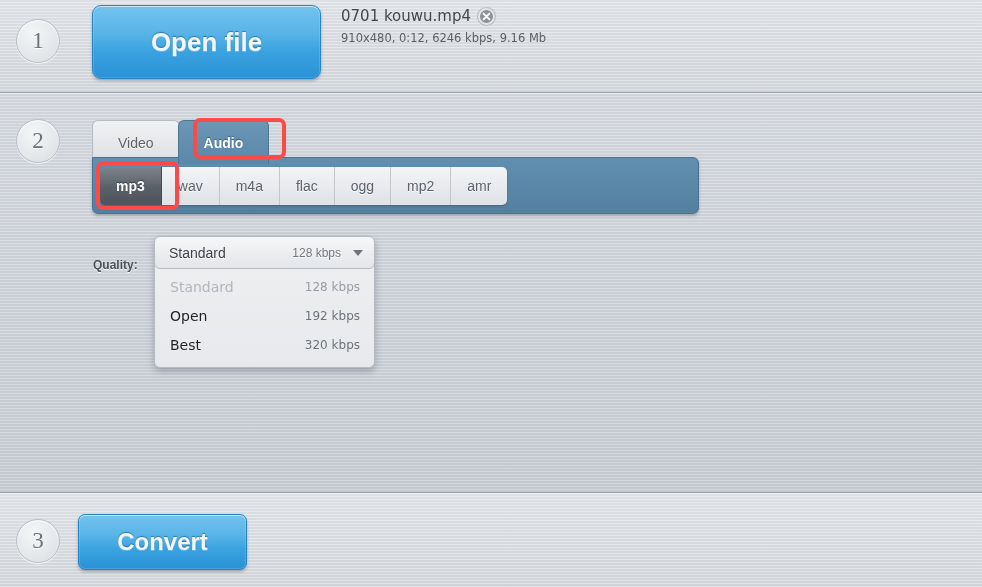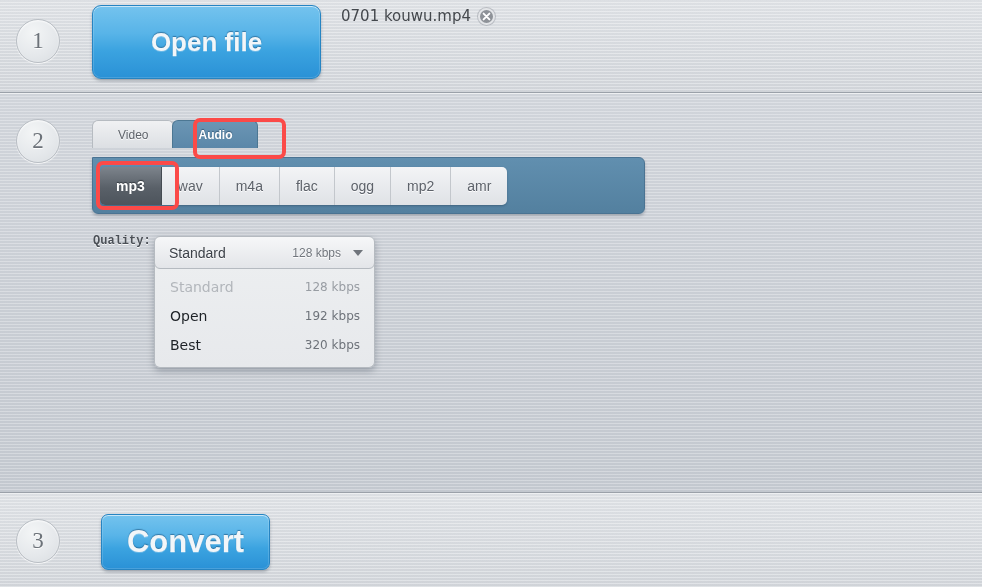--- a/index.html
+++ b/index.html
@@ -91,21 +91,21 @@
     display: flex;
     align-items: center;
     justify-content: center;
     color: #f2f6f9;
     font-weight: bold;
     text-shadow: 0 -1px 1px rgba(20,70,110,0.55), 0 1px 0 rgba(255,255,255,0.25);
     cursor: pointer;
     user-select: none;
   }
   .btn-open  { left: 92px; top: 5px;   width: 227px; height: 72px; font-size: 26px; border-radius: 9px; }
-  .btn-convert { left: 101px; top: 514px; width: 167px; height: 54px; font-size: 31px; }
+  .btn-convert { left: 78px; top: 514px; width: 167px; height: 54px; font-size: 24px; }
 
   
   .file-info { position: absolute; left: 341px; top: 7px; }
   .file-name-row { display: flex; align-items: center; gap: 7px; }
   .file-name {
     font-size: 15px;
     color: #44484d;
     font-family: "DejaVu Sans", sans-serif;
   }
   .close-icon {
@@ -122,24 +122,24 @@
     margin-top: 6px;
     font-size: 11.5px;
     color: #5c6066;
     font-family: "DejaVu Sans", sans-serif;
   }
 
   
   .tabs { position: absolute; left: 92px; top: 120px; display: flex; align-items: flex-end; }
   .tab {
     position: relative;
-    height: 28px;
+    height: 44px;
     padding: 0 25px;
     display: flex; align-items: center; justify-content: center;
-    font-size: 12px;
+    font-size: 14px;
     border-radius: 6px 6px 0 0;
     cursor: pointer;
     user-select: none;
     box-sizing: border-box;
   }
   .tab-inactive {
     background: linear-gradient(180deg, #f0f1f3 0%, #dcdfe3 100%);
     border: 1px solid #b6bbc1;
     border-bottom: none;
     color: #5e636a;
@@ -153,21 +153,21 @@
     color: #ffffff;
     font-weight: bold;
     text-shadow: 0 -1px 1px rgba(30,60,85,0.6);
     z-index: 3;
   }
 
   
   .format-bar {
     position: absolute;
     left: 92px; top: 157px;
-    width: 553px; height: 57px;
+    width: 607px; height: 57px;
     background: linear-gradient(180deg, #618faf 0%, #53809f 100%);
     border: 1px solid #4a7392;
     border-radius: 0 6px 6px 6px;
     box-sizing: border-box;
     box-shadow: 0 2px 3px rgba(60,70,85,0.3);
     z-index: 2;
   }
   .format-strip {
     position: absolute;
     left: 7px; top: 9px;
@@ -209,26 +209,26 @@
     box-sizing: border-box;
     pointer-events: none;
     z-index: 6;
   }
   .hl-audio { left: 193px; top: 118px; width: 93px; height: 41px; }
   .hl-mp3   { left: 96px;  top: 161px; width: 83px; height: 49px; }
 
   
   .quality-label {
     position: absolute;
-    left: 93px; top: 234px;
+    left: 93px; top: 258px;
     font-size: 12px;
     font-weight: bold;
     color: #4b5057;
     text-shadow: 0 1px 0 rgba(255,255,255,0.85);
-    font-family: Liberation Mono, monospace;
+    font-family: Liberation Sans, sans-serif;
   }
 
   .dropdown {
     position: absolute;
     left: 154px; top: 236px;
     width: 221px;
     z-index: 5;
     border-radius: 6px;
     box-shadow: 0 3px 7px rgba(55,65,80,0.35);
   }
@@ -298,20 +298,21 @@
 
   <div class="file-info">
     <div class="file-name-row">
       <div class="file-name">0701 kouwu.mp4</div>
       <div class="close-icon">
         <svg width="9" height="9" viewBox="0 0 9 9" aria-hidden="true">
           <path d="M1.6 1.6 L7.4 7.4 M7.4 1.6 L1.6 7.4" stroke="#ffffff" stroke-width="1.9" stroke-linecap="round"></path>
         </svg>
       </div>
     </div>
+    <div class="file-meta">910x480, 0:12, 6246 kbps, 9.16 Mb</div>
   </div>
 
   <div class="tabs">
     <div class="tab tab-inactive">Video</div>
     <div class="tab tab-active">Audio</div>
   </div>
 
   <div class="format-bar">
     <div class="format-strip">
       <div class="fmt fmt-active">mp3</div>

